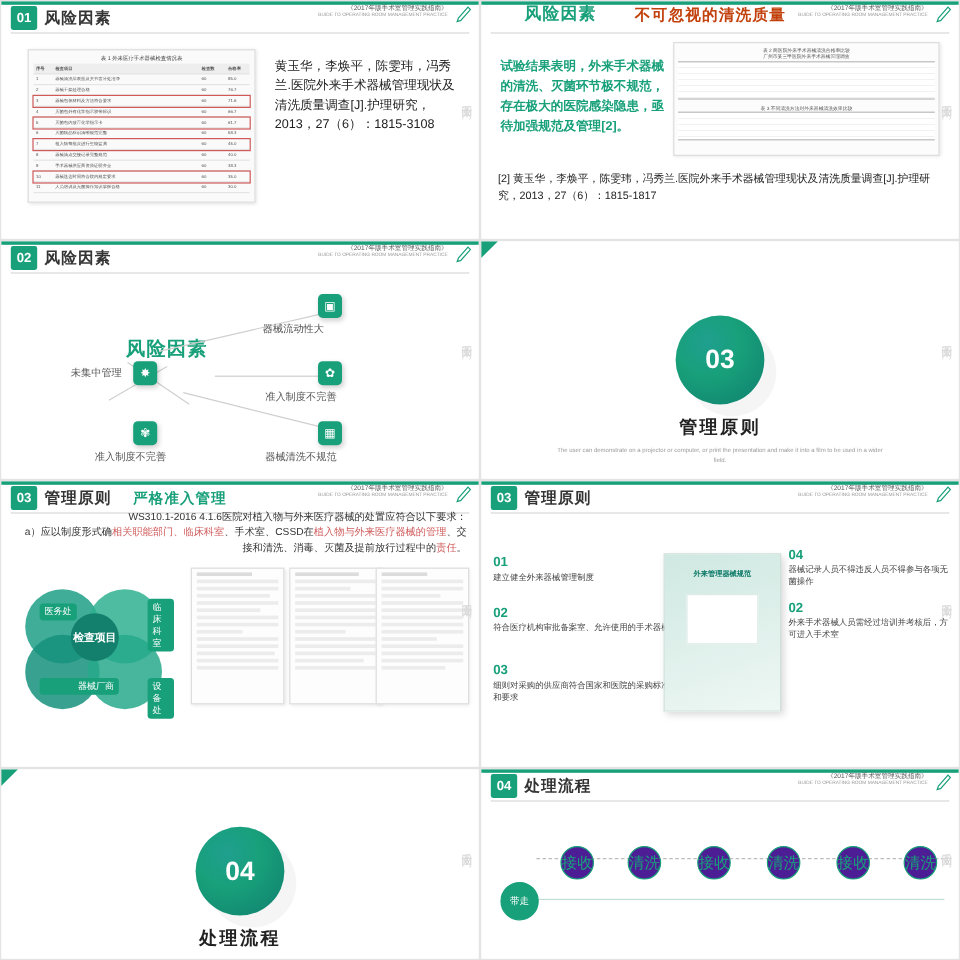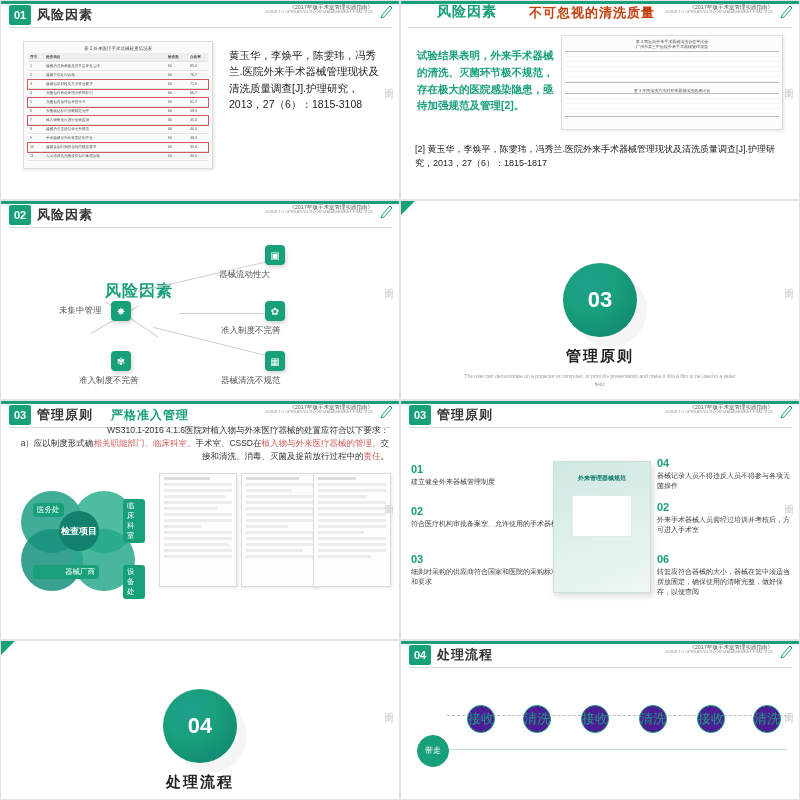--- a/index.html
+++ b/index.html
@@ -380,24 +380,20 @@
     </div>
 
     <div class="item" style="left:256px;top:56px;width:138px;">
       <div class="no">04</div>
       <div class="tx">器械记录人员不得违反人员不得参与各项无菌操作</div>
     </div>
     <div class="item" style="left:256px;top:100px;width:138px;">
       <div class="no">02</div>
       <div class="tx">外来手术器械人员需经过培训并考核后，方可进入手术室</div>
     </div>
-    <div class="item" style="left:256px;top:152px;width:138px;">
-      <div class="no">06</div>
-      <div class="tx">转篮应符合器械的大小，器械在篮中须适当摆放固定，确保使用的清晰完整，做好保存，以便查阅</div>
-    </div>
 
     <div class="wm">千图网</div>
   </div>
 
   <div class="slide">
     <div class="corner"></div>
     <div class="circle" style="top:48px;">04</div>
     <div class="sec-t" style="top:132px;">处理流程</div>
     <div class="wm">千图网</div>
   </div>

